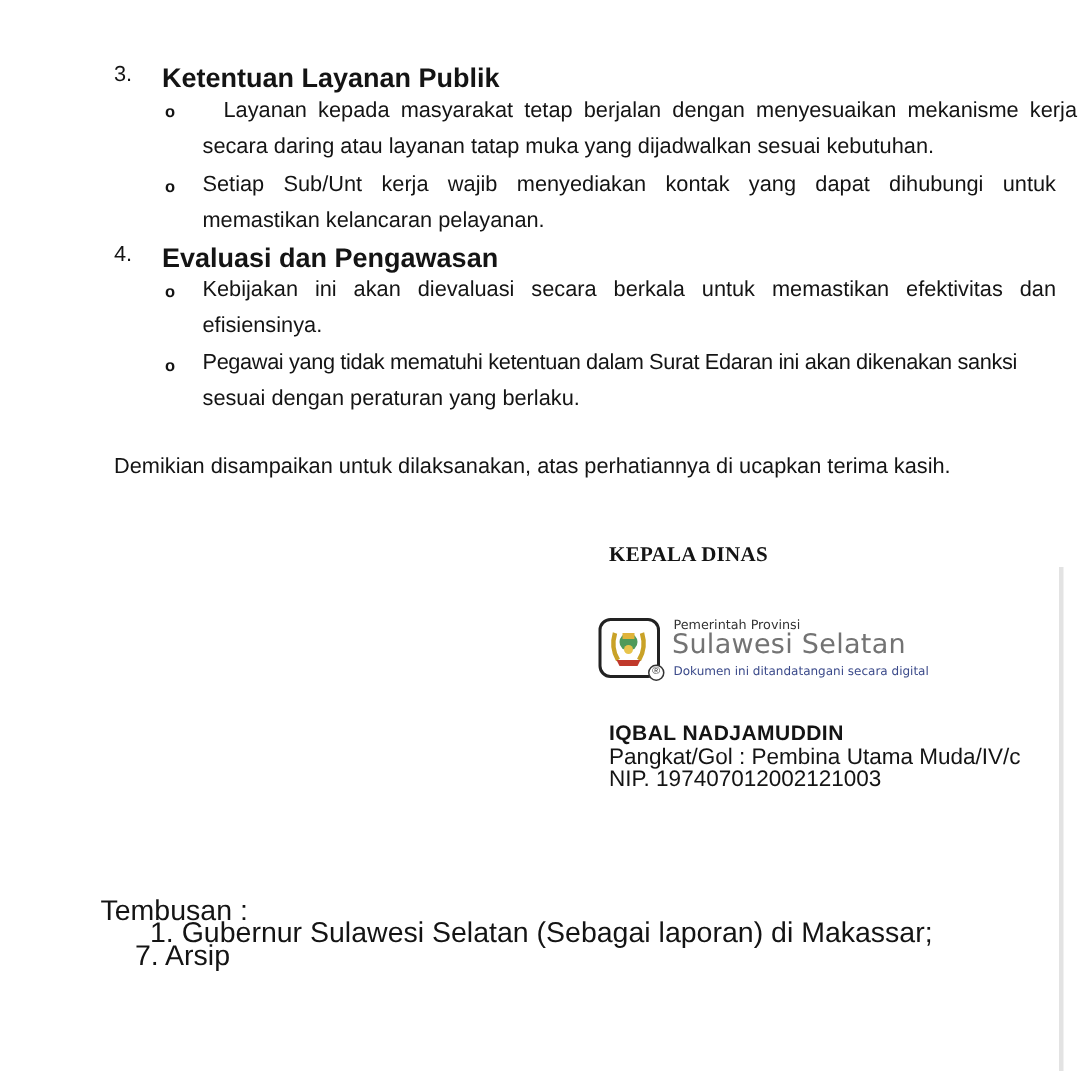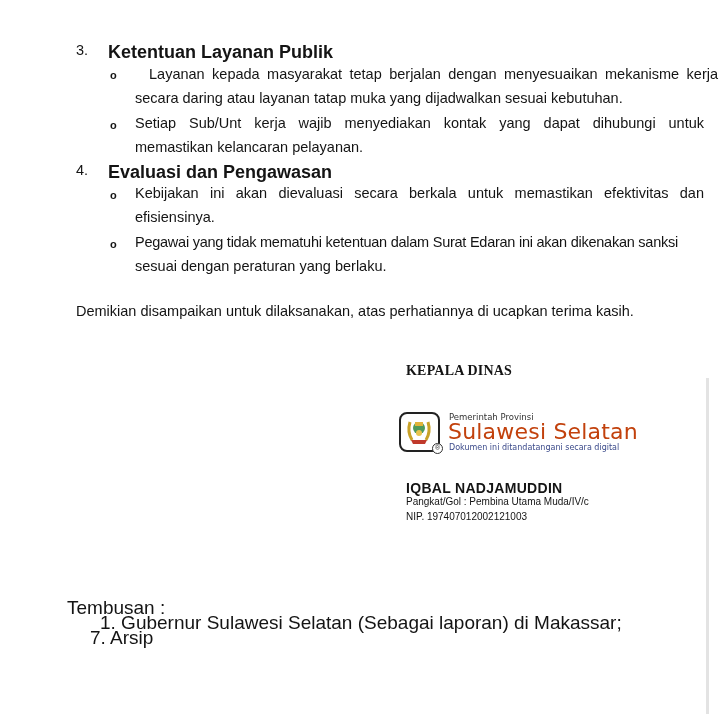--- a/index.html
+++ b/index.html
@@ -8,32 +8,32 @@
       font-family: "Liberation Sans", sans-serif; color: #141414;
     }
     .abs { position: absolute; white-space: nowrap; }
     .num { font-size: 14.5px; }
     .heading { font-size: 18px; font-weight: bold; }
     .bullet { font-size: 11px; font-weight: bold; }
     .body { font-size: 14.5px; }
     .just { display: block; text-align: justify; text-align-last: justify; width: 569px; white-space: normal; }
     .sig-title { font-family: "Liberation Serif", serif; font-weight: bold; font-size: 14px; letter-spacing: 0.2px; }
     .name { font-weight: bold; font-size: 14px; letter-spacing: 0.3px; }
-    .info { font-size: 10px; }
+    .info { font-size: 15px; }
     .logo-box {
       position: absolute; left: 399px; top: 412px; width: 41px; height: 40px;
       border: 2.5px solid #222; border-radius: 8px; box-sizing: border-box; background: #fff;
     }
     .badge {
       position: absolute; left: 31px; top: 29px; width: 11px; height: 11px; border-radius: 50%;
       border: 1.5px solid #333; background: #fff; box-sizing: border-box;
       font-size: 7px; line-height: 8px; text-align: center; color: #333;
     }
     .prov-small { font-size: 8.5px; color: #333; font-family: "DejaVu Sans", sans-serif; }
-    .prov-big { font-size: 22px; color: #c2410c; font-family: "DejaVu Sans", sans-serif; letter-spacing: 0.2px; }
+    .prov-big { font-size: 18px; color: #737373; font-family: "DejaVu Sans", sans-serif; letter-spacing: 0.2px; }
     .prov-sub { font-size: 8px; color: #3b4a8a; font-family: "DejaVu Sans", sans-serif; }
     .vline { position: absolute; left: 706px; top: 378px; width: 3px; height: 336px; background: #e3e3e3; }
     .cc { font-size: 19px; }
   </style>
 </head>
 <body>
 
 <div class="abs num" style="left:76px; top:42px;">3.</div>
 <div class="abs heading" style="left:108px; top:42px;">Ketentuan Layanan Publik</div>
 

